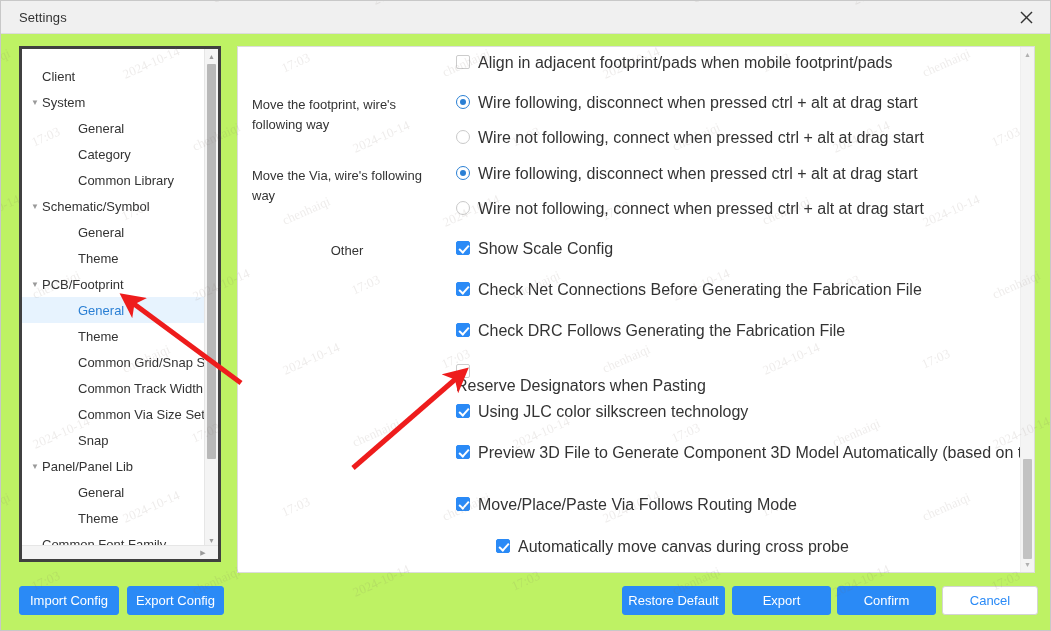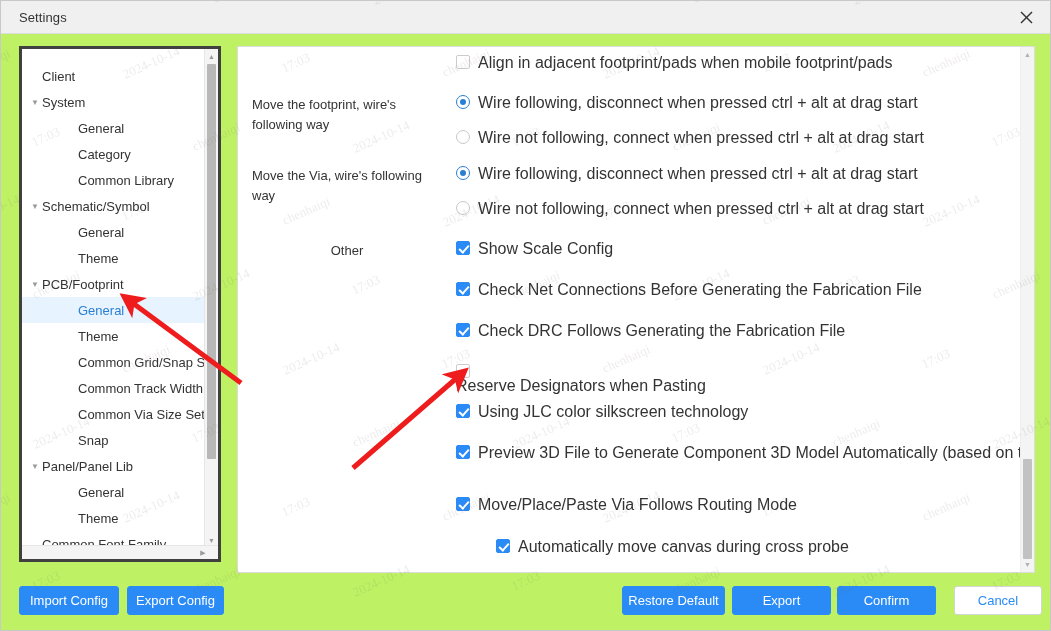--- a/index.html
+++ b/index.html
@@ -489,21 +489,21 @@
       <div class="arrow-dn">▼</div>
     </div>
   </div>
 
   <div id="footer">
     <div class="btn primary" style="left:18px; top:14px; width:100px;">Import Config</div>
     <div class="btn primary" style="left:126px; top:14px; width:97px;">Export Config</div>
     <div class="btn primary" style="left:621px; top:14px; width:103px;">Restore Default</div>
     <div class="btn primary" style="left:731px; top:14px; width:99px;">Export</div>
     <div class="btn primary" style="left:836px; top:14px; width:99px;">Confirm</div>
-    <div class="btn ghost" style="left:941px; top:14px; width:88px;margin-left:12px;">Cancel</div>
+    <div class="btn ghost" style="left:941px; top:14px; width:96px;">Cancel</div>
   </div>
 
   <div id="watermarks">
       <div class="wm" style="left: 50px; top: -20px;">17:03</div>
       <div class="wm" style="left: 210px; top: -20px;">chenhaiqi</div>
       <div class="wm" style="left: 370px; top: -20px;">2024-10-14</div>
       <div class="wm" style="left: 530px; top: -20px;">17:03</div>
       <div class="wm" style="left: 690px; top: -20px;">chenhaiqi</div>
       <div class="wm" style="left: 850px; top: -20px;">2024-10-14</div>
       <div class="wm" style="left: 1010px; top: -20px;">17:03</div>

